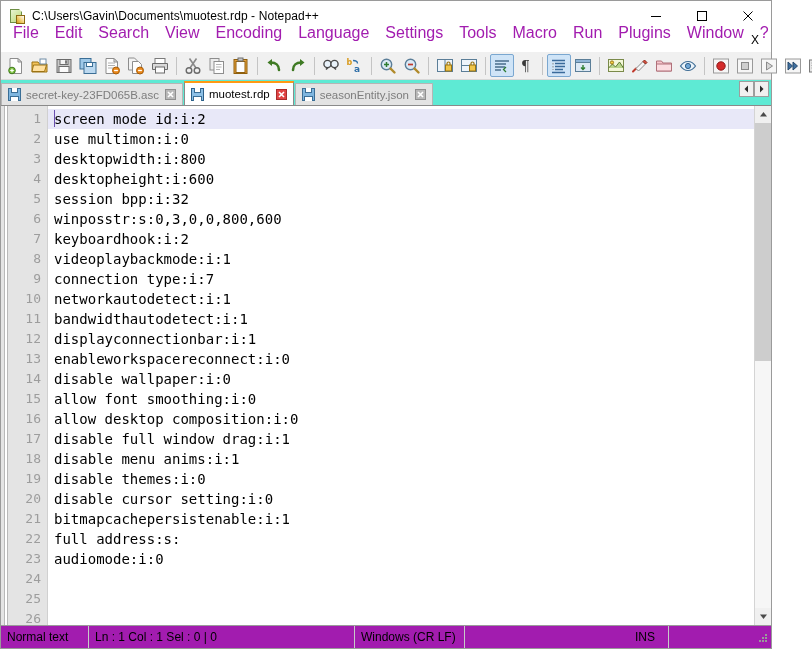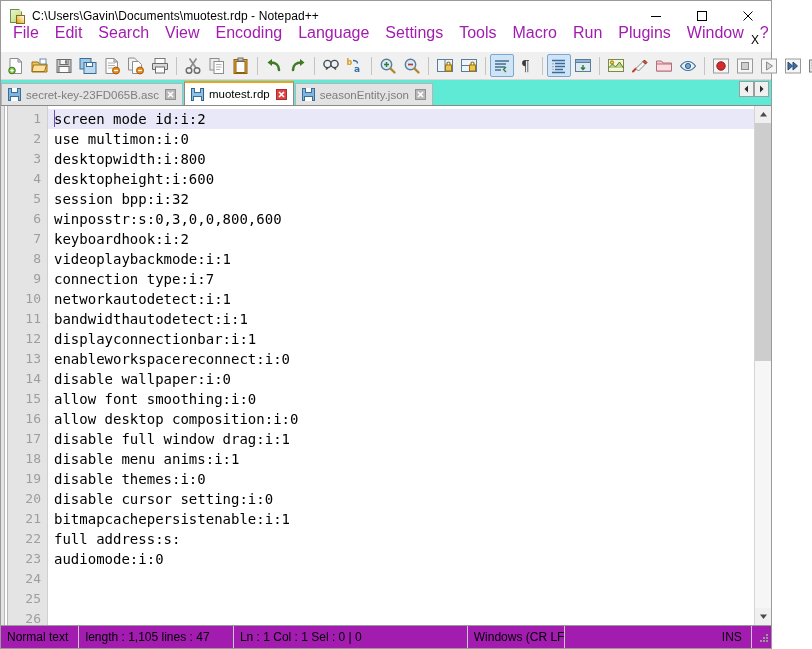--- a/index.html
+++ b/index.html
@@ -831,21 +831,20 @@
       <div class="vs-arrow">
         <svg width="9" height="7" viewBox="0 0 9 7">
             <path d="M4.5 6L1 1.5h7z" fill="#4a4a4a"></path>
           </svg>
       </div>
     </div>
   </div>
 
   <div class="statusbar">
     <div class="sb-cell sb-type">Normal text</div>
-    <div class="sb-cell sb-length">length : 1,105   lines : 47</div>
     <div class="sb-cell sb-caret">Ln : 1    Col : 1    Sel : 0 | 0</div>
     <div class="sb-cell sb-eol">Windows (CR LF)</div>
     <div class="sb-cell sb-enc">UCS-2 LE BOM</div>
     <div class="sb-cell sb-ins">INS</div>
     <div class="sb-cell sb-grip">
       <span class="grip-dots">
         <i style="left:8px;top:2px"></i>
         <i style="left:5px;top:5px"></i>
           <i style="left:8px;top:5px"></i>
         <i style="left:2px;top:8px"></i>

